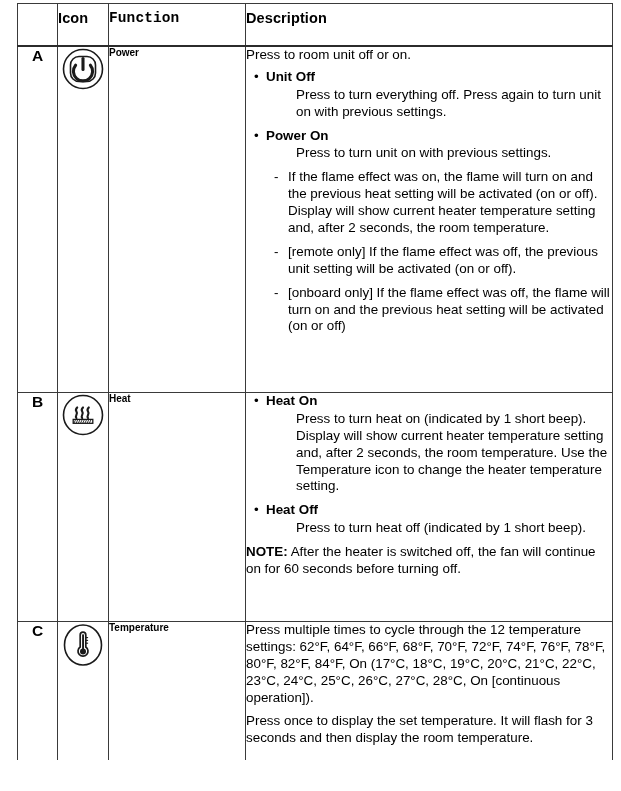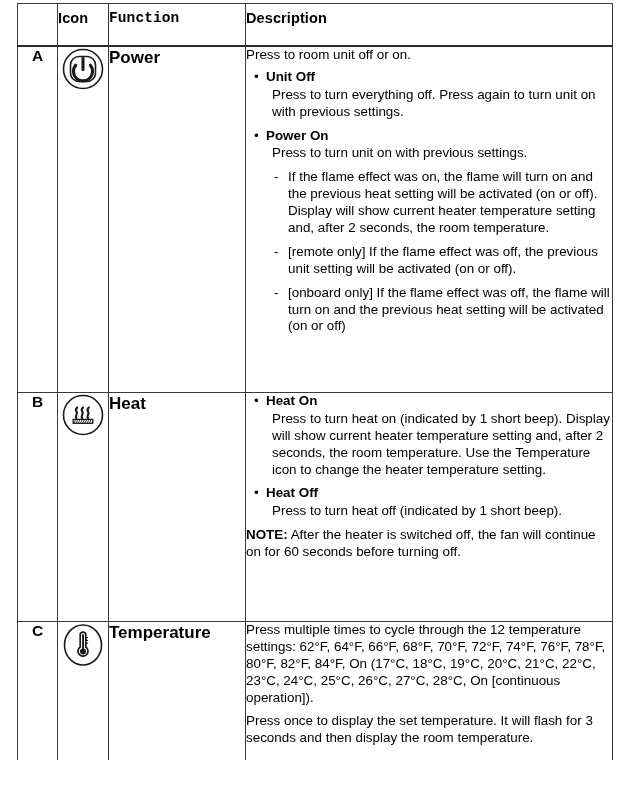--- a/index.html
+++ b/index.html
@@ -63,21 +63,21 @@
     text-align: center;
     font-size: 15.5px;
     font-weight: bold;
     padding-top: 9px;
   }
   td.cell-icon {
     text-align: center;
     padding-top: 7px;
   }
   td.cell-func {
-    font-size: 17px;
+    font-size: 10px;
     font-weight: bold;
     padding: 9px 0 0 8px;
     line-height: 1.25;
   }
   td.cell-desc {
     font-size: 13.4px;
     padding: 8px 10px 10px 9px;
     line-height: 1.26;
   }
 
@@ -108,20 +108,21 @@
   }
   .b1 .b1-title {
     font-weight: bold;
     display: block;
     margin-bottom: 1px;
   }
   .b1 .b1-body {
     display: block;
     padding-left: 6px;
     text-indent: 0;
+    margin-left: 24px;
   }
 
   
   .b2 {
     position: relative;
     padding-left: 42px;
     margin: 0 0 7px 0;
   }
   .b2 .dash {
     position: absolute;

